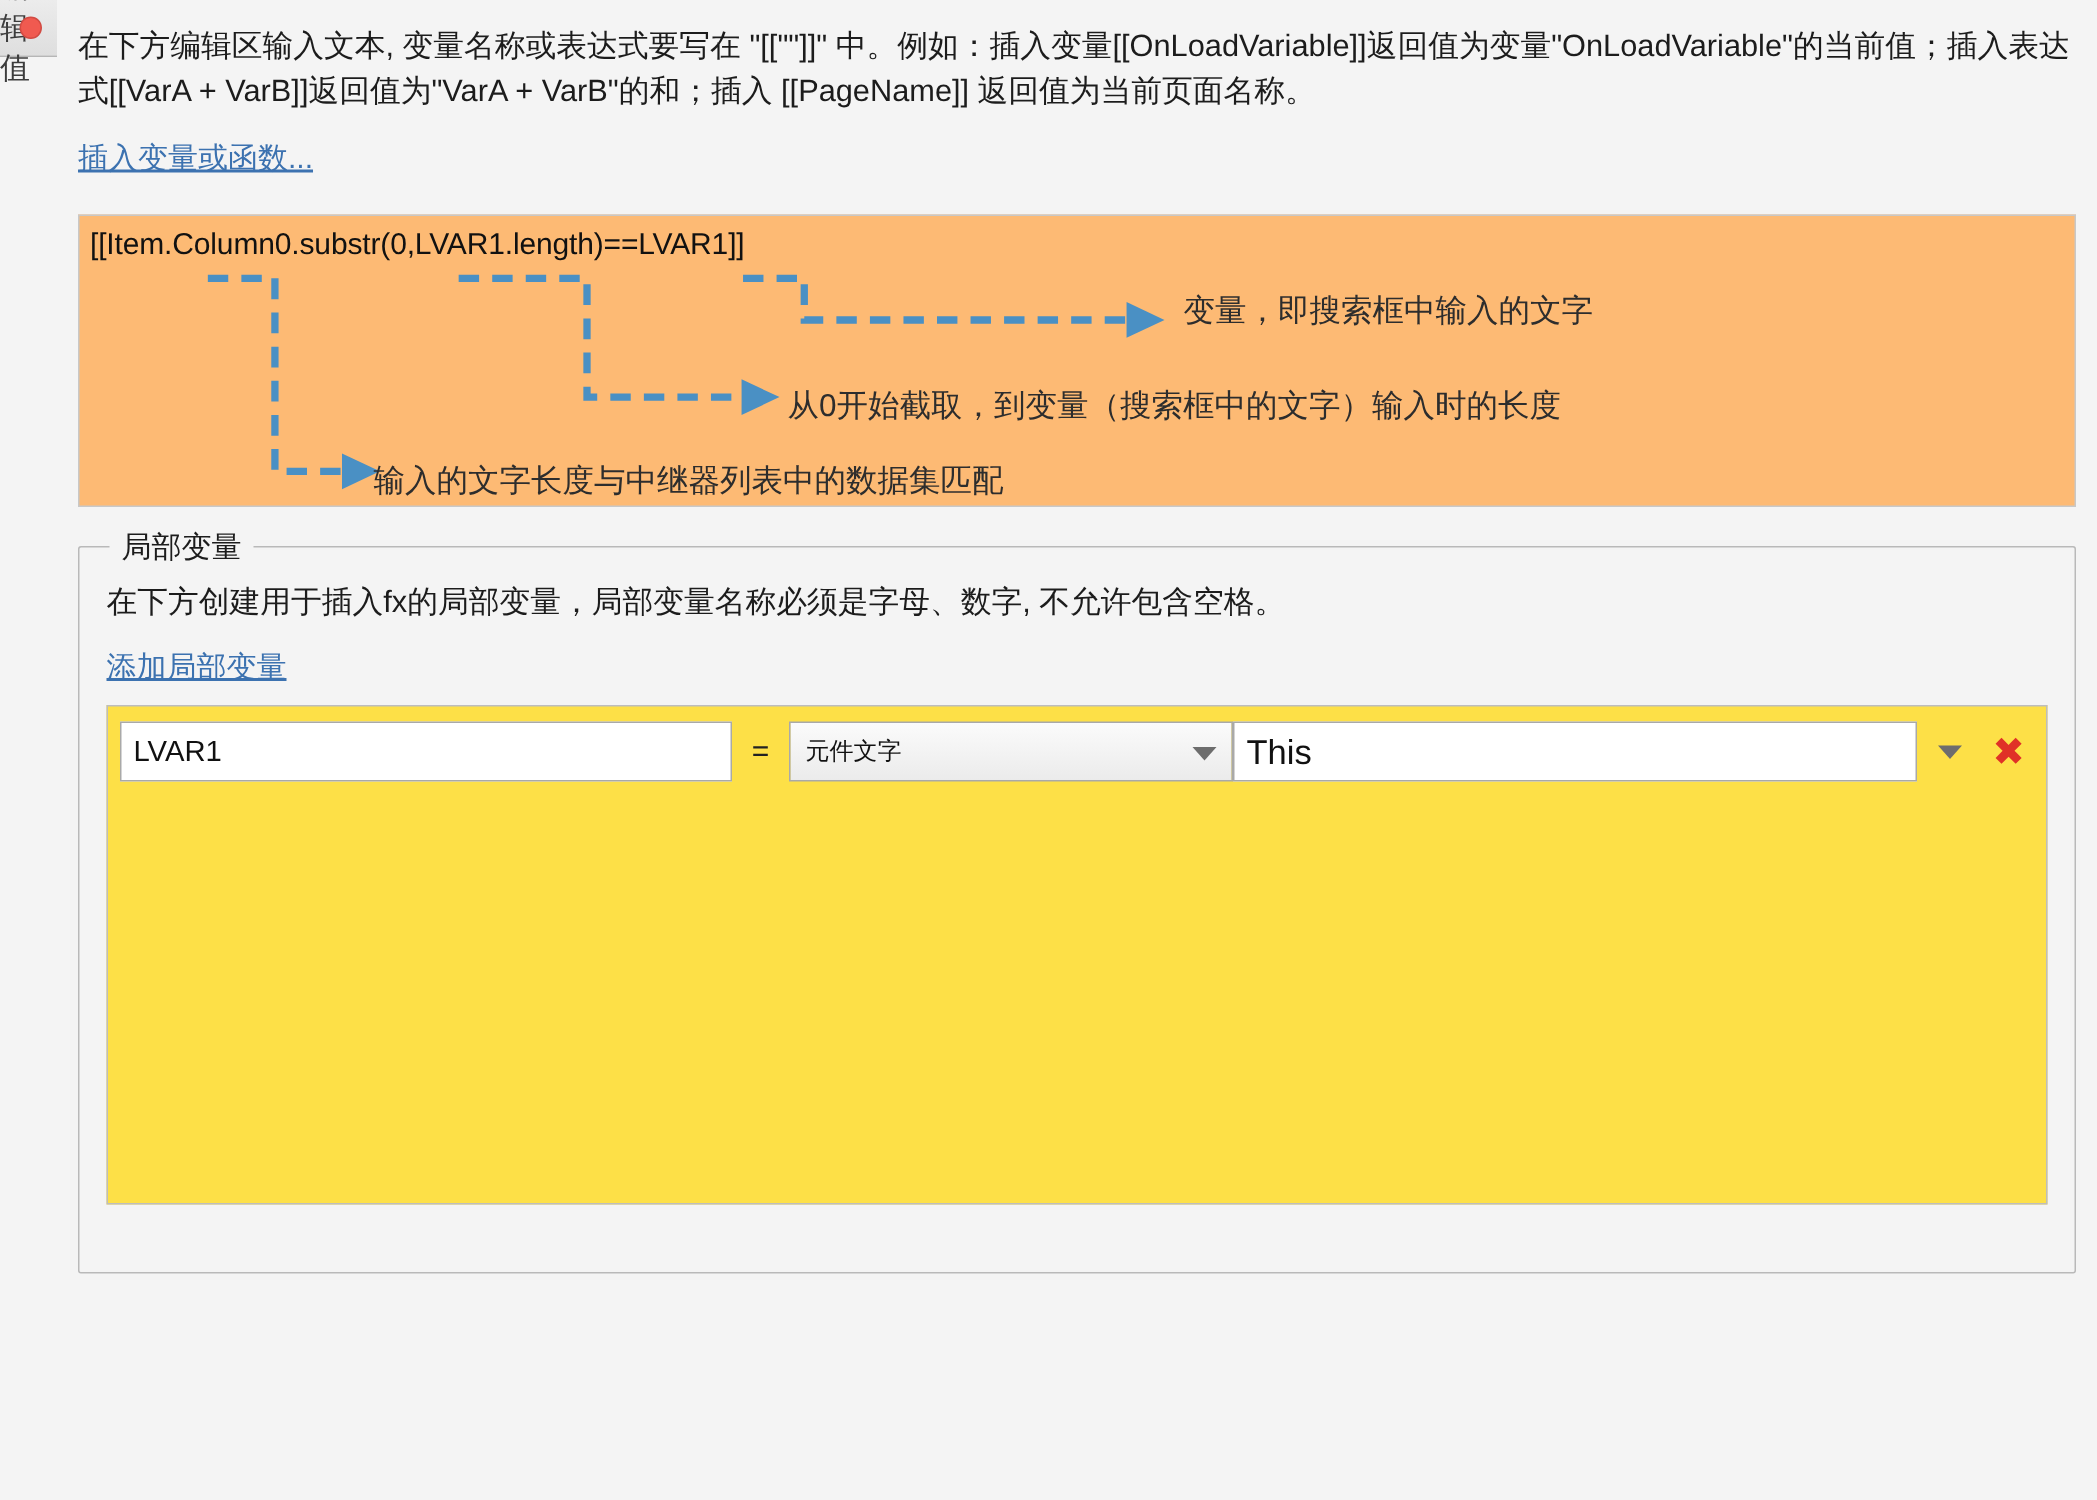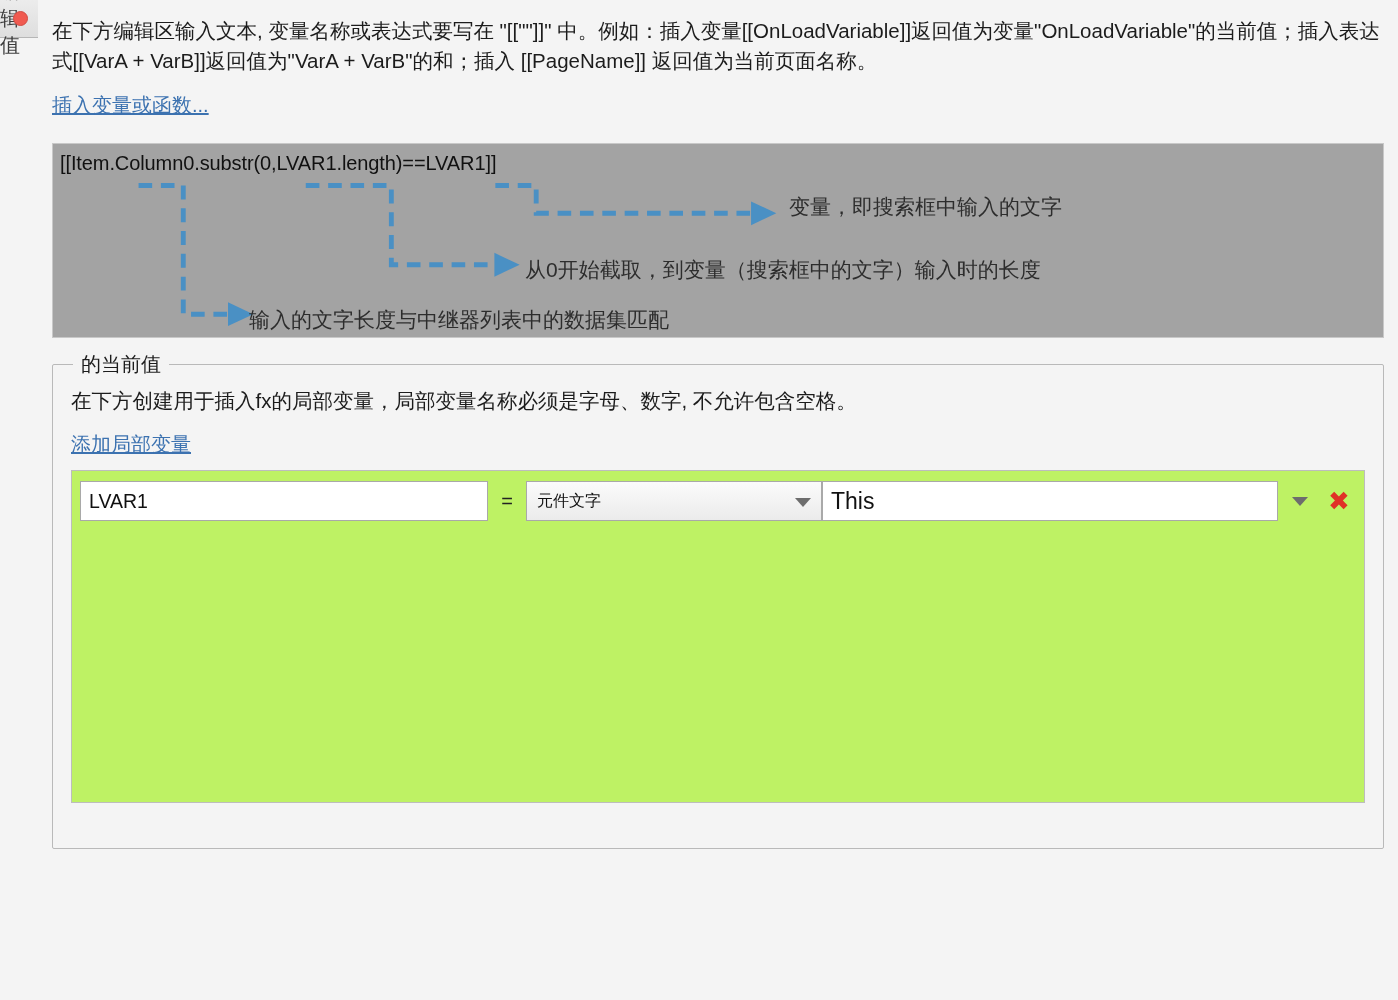--- a/index.html
+++ b/index.html
@@ -67,21 +67,21 @@
     font-size: 20px;
     display: inline-block;
     cursor: pointer;
   }
   #insert-var-link-row { margin-top: 16px; margin-bottom: 24px; }
 
   
   #formula-box {
     position: relative;
     height: 195px;
-    background: #a3a3a3;
+    background: #fdba74;
     border: 1px solid #c8c8c8;
     overflow: hidden;
   }
   #formula-text {
     position: absolute;
     left: 7px;
     top: 8px;
     font-size: 20px;
     color: #111;
     white-space: pre;
@@ -122,21 +122,21 @@
     color: #1c1c1c;
   }
   #localvars-desc {
     margin-top: 22px;
     font-size: 20.5px;
     color: #1c1c1c;
   }
   #add-localvar-row { margin-top: 16px; margin-bottom: 12px; }
 
   #varlist {
-    background: #bef264;
+    background: #fde047;
     border: 1px solid #bdbdbd;
     height: 333px;
     padding: 10px 8px 0 8px;
   }
   .var-row {
     display: flex;
     align-items: center;
     gap: 0;
     height: 40px;
   }
@@ -271,21 +271,21 @@
           <polygon points="180,160 206,172 180,184"></polygon>
         </g>
       </svg>
 
       <div class="annot-label" id="annot-label-0">变量，即搜索框中输入的文字</div>
       <div class="annot-label" id="annot-label-1">从0开始截取，到变量（搜索框中的文字）输入时的长度</div>
       <div class="annot-label" id="annot-label-2">输入的文字长度与中继器列表中的数据集匹配</div>
     </div>
 
     <div id="localvars-group">
-      <div id="localvars-legend">的当前值</div>
+      <div id="localvars-legend">局部变量</div>
 
       <div id="localvars-desc">在下方创建用于插入fx的局部变量，局部变量名称必须是字母、数字, 不允许包含空格。</div>
 
       <div id="add-localvar-row">
         <span class="link">添加局部变量</span>
       </div>
 
       <div id="varlist">
         <div class="var-row">
           <input class="var-name-input" type="text" value="LVAR1" style="">

